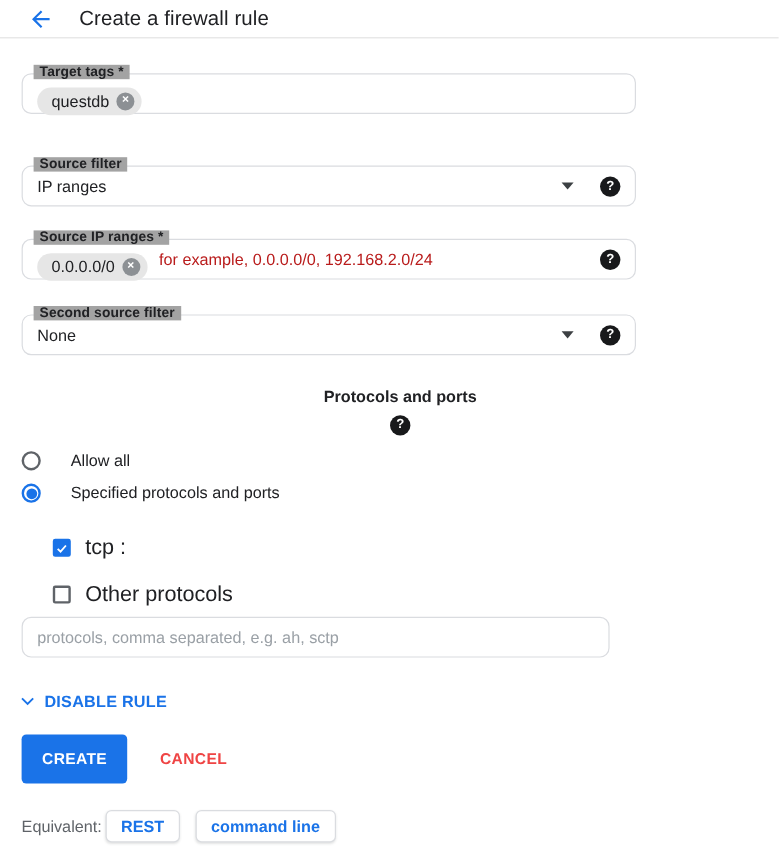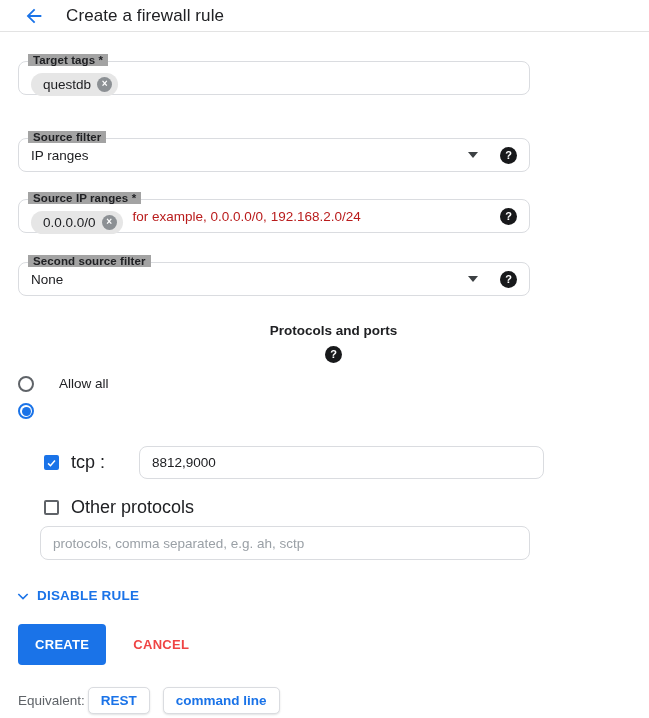--- a/index.html
+++ b/index.html
@@ -53,25 +53,25 @@
   .proto-row.udp { margin-top:14px; }
   .proto-row.other { margin-top:19px; height:18px; }
   .checkbox { width:15px; height:15px; border:2px solid #5f6368; border-radius:2px; flex:0 0 auto; cursor:pointer; background:#fff; }
   .checkbox.on { background:#1a73e8; border-color:#1a73e8; display:flex; align-items:center; justify-content:center; }
   .cb-label { font-size:18px; margin-left:12px; color:#202124; }
   .proto-input { width:405px; height:33px; border:1px solid #dadce0; border-radius:8px; padding:0 12px;
                  font-size:13.5px; color:#202124; outline:none; font-family:"Liberation Sans", sans-serif; }
   .proto-input::placeholder, .wide-input::placeholder { color:#9aa0a6; }
   .tcp-gap { margin-left:34px; }
   .udp-gap { margin-left:29px; }
-  .wide-input { display:block; margin-left:22px; margin-top:10px; width:490px; height:34px; border:1px solid #dadce0;
+  .wide-input { display:block; margin-top:10px; width:490px; height:34px; border:1px solid #dadce0;
                 border-radius:8px; padding:16px 12px; font-size:13.5px; color:#c2410c; outline:none;
                 font-family:"Liberation Sans", sans-serif; }
 
-  .disable-rule { display:flex; gap:6px; margin-top:28px; margin-left:-3px;
+  .disable-rule { display:flex; align-items:center; gap:6px; margin-top:28px; margin-left:-3px;
                   color:#1a73e8; font-size:13.5px; font-weight:700; letter-spacing:.2px; cursor:pointer; }
   .chev { width:16px; height:16px; }
 
   .action-row { display:flex; align-items:center; margin-top:20px; }
   .btn-create { background:#1a73e8; color:#fff; border:none; border-radius:4px; height:41px; padding:0 17px;
                 font-size:13px; font-weight:700; letter-spacing:.3px; cursor:pointer; font-family:"Liberation Sans", sans-serif; }
   .btn-cancel { background:none; border:none; color:#ef4444; font-size:13px; font-weight:700; letter-spacing:.3px;
                 margin-left:27px; cursor:pointer; font-family:"Liberation Sans", sans-serif; }
 
   .equiv-row { display:flex; align-items:center; margin-top:22px; }
@@ -133,30 +133,30 @@
     <span>Protocols and ports</span>
     <span class="help">?</span>
   </div>
 
   <div class="radio-row">
     <span class="radio"></span>
     <span class="radio-label">Allow all</span>
   </div>
   <div class="radio-row">
     <span class="radio on"></span>
+    <span class="radio-label">Specified protocols and ports</span>
   </div>
 
   <div class="proto-row tcp">
     <span class="checkbox on">
       <svg width="12" height="12" viewBox="0 0 16 16">
         <polyline points="3,8.5 6.5,12 13,4.5" fill="none" stroke="#fff" stroke-width="2.2"></polyline>
       </svg>
     </span>
     <span class="cb-label">tcp :</span>
-    <input class="proto-input tcp-gap" type="text" value="8812,9000" style="">
   </div>
 
 
   <div class="proto-row other">
     <span class="checkbox"></span>
     <span class="cb-label">Other protocols</span>
   </div>
   <input class="wide-input" type="text" placeholder="protocols, comma separated, e.g. ah, sctp" style="">
 
   <div class="disable-rule">

